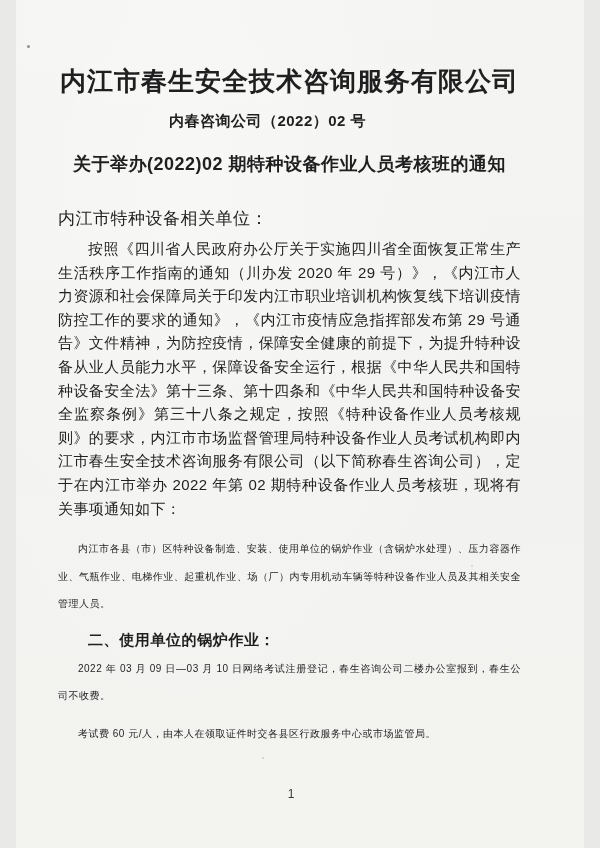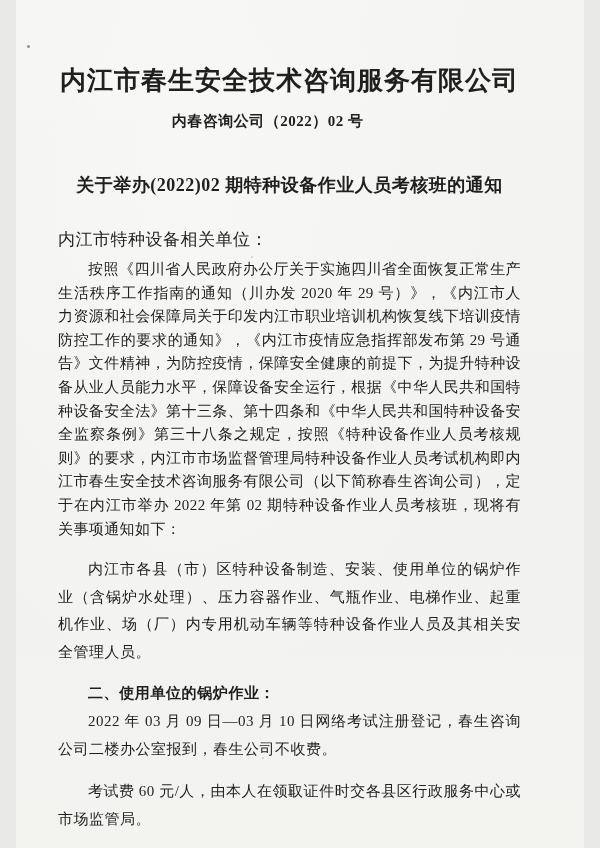--- a/index.html
+++ b/index.html
@@ -9,21 +9,21 @@
   }
   .paper {
     position: relative;
     width: 568px;
     height: 848px;
     margin: 0 auto;
     background:
       radial-gradient(ellipse at 30% 20%, rgba(255,255,255,0.35), rgba(255,255,255,0) 60%),
       linear-gradient(180deg, #f4f4f2 0%, #f2f2f0 55%, #f3f3f0 100%);
     color: #1f1f1f;
-    font-family: Liberation Serif, serif;
+    font-family: Liberation Sans, sans-serif;
     overflow: hidden;
     box-sizing: border-box;
   }
   .content {
     padding: 64px 63px 0 42px;
   }
   .company-title {
     margin: 0;
     font-size: 26px;
     line-height: 34px;
@@ -35,21 +35,21 @@
   .doc-number {
     margin-top: 13px;
     padding-right: 44px;
     font-size: 15px;
     line-height: 20px;
     font-weight: bold;
     text-align: center;
     letter-spacing: 0.5px;
   }
   .notice-title {
-    margin-top: 42px;
+    margin-top: 21px;
     font-size: 18px;
     line-height: 24px;
     font-weight: bold;
     text-align: center;
     letter-spacing: 0.5px;
     white-space: nowrap;
   }
   .salutation {
     margin-top: 32px;
     font-size: 17px;
@@ -71,21 +71,21 @@
     line-height: 24px;
     font-weight: bold;
     text-indent: 2em;
     letter-spacing: 0.6px;
   }
   .section-heading.tight {
     margin-top: 6px;
   }
   .section-paragraph {
     margin-top: 3px;
-    font-size: 15px;
+    font-size: 10px;
     line-height: 27.5px;
     text-align: justify;
     text-justify: inter-character;
     text-indent: 2em;
     letter-spacing: 0.5px;
   }
   .page-number {
     position: absolute;
     left: 0;
     width: 100%;

